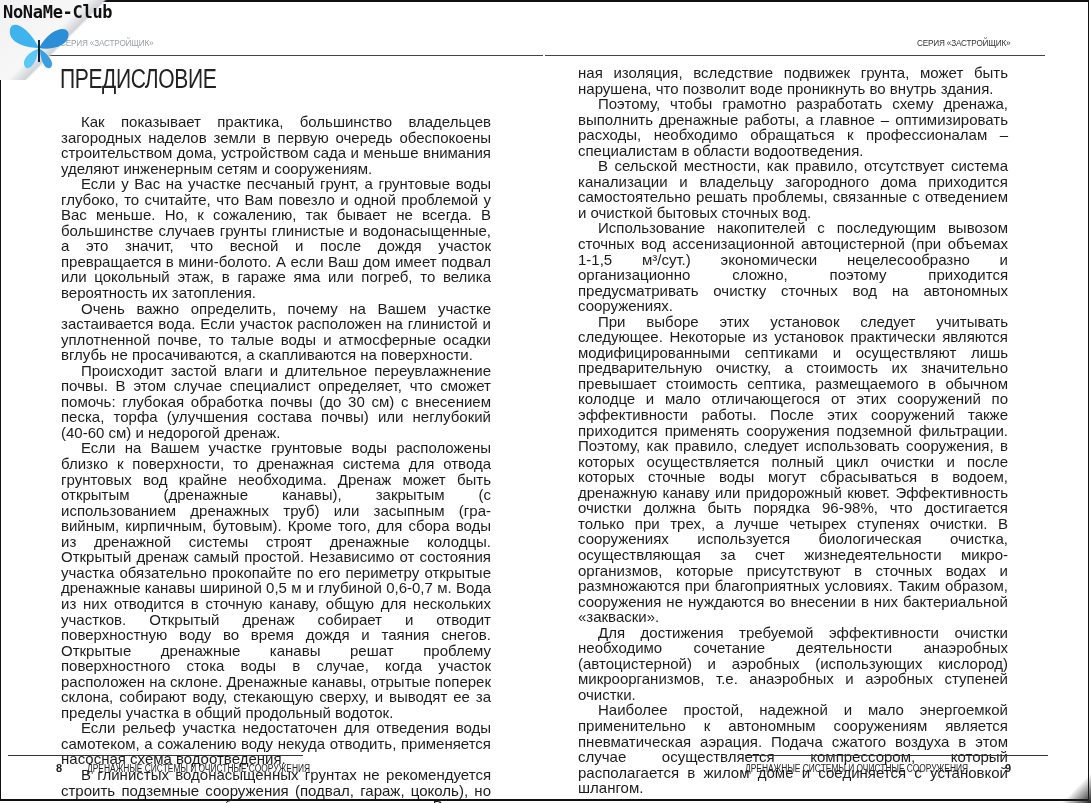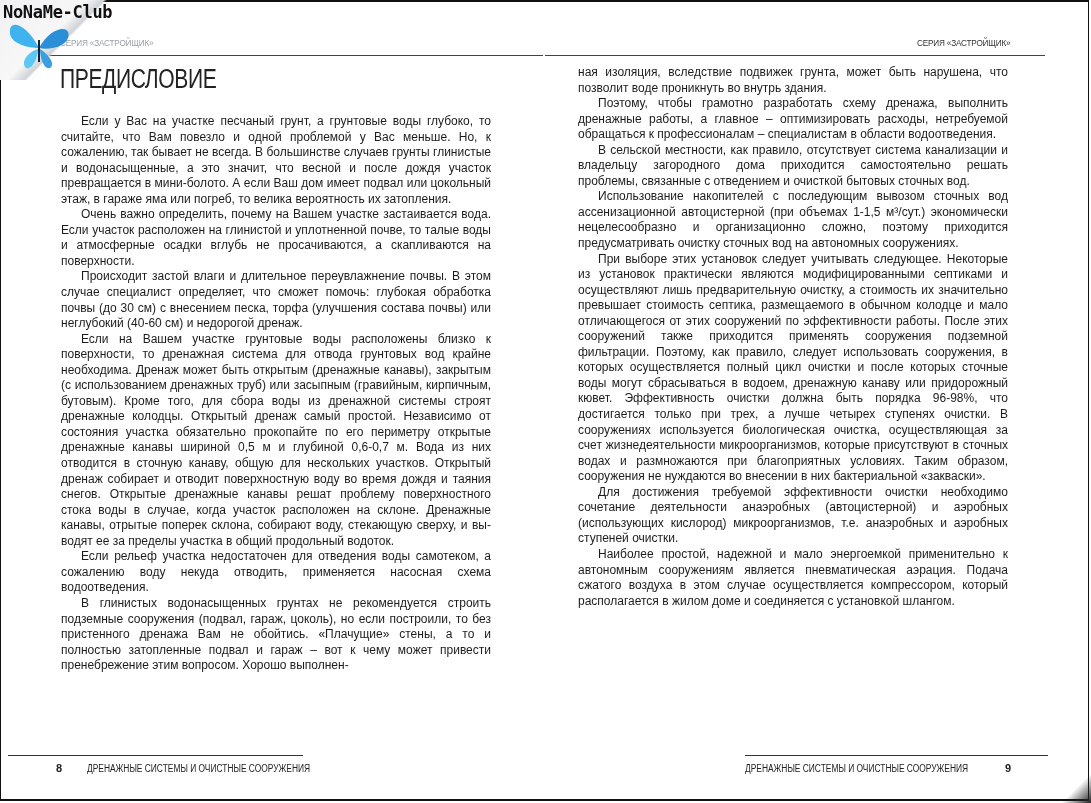--- a/index.html
+++ b/index.html
@@ -8,21 +8,21 @@
   .page { position: absolute; top: 0; height: 803px; }
   .page-left { left: 0; width: 545px; }
   .page-right { left: 545px; width: 546px; }
   .running-head { position: absolute; top: 37px; font-size: 9.5px; letter-spacing: -0.2px; color: #333; font-family: "Liberation Sans", sans-serif; transform: scaleX(0.86); transform-origin: left top; white-space: nowrap; }
   .page-left .running-head { left: 60px; color: #9aa0a8; }
   .page-right .running-head { left: 372px; }
   .head-rule { position: absolute; top: 55px; height: 0; border-top: 1px solid #444; }
   .page-left .head-rule { left: 8px; width: 535px; }
   .page-right .head-rule { left: 0; width: 500px; }
   .chapter-title { position: absolute; left: 60px; top: 64px; font-size: 27px; font-weight: normal; letter-spacing: -0.5px; color: #222; transform: scaleX(0.78); transform-origin: left top; margin: 0; white-space: nowrap; font-family: "Liberation Sans", sans-serif; }
-  .body-text { position: absolute; font-size: 12px; line-height: 15.55px; text-align: justify; hyphens: manual; color: #1c1c1c; }
+  .body-text { position: absolute; font-size: 15px; line-height: 15.55px; text-align: justify; hyphens: manual; color: #1c1c1c; }
   .page-left .body-text { left: 61px; top: 114px; width: 430px; }
   .page-right .body-text { left: 33px; top: 65px; width: 430px; }
   .body-text p { margin: 0; text-indent: 20px; }
   .body-text p.cont { text-indent: 0; }
   .foot-rule { position: absolute; top: 755px; height: 0; border-top: 1px solid #333; }
   .page-left .foot-rule { left: 8px; width: 295px; }
   .page-right .foot-rule { left: 200px; width: 303px; }
   .folio { position: absolute; top: 762px; font-size: 11px; font-weight: bold; color: #222; }
   .page-left .folio { left: 56px; }
   .page-right .folio { left: 460px; }
@@ -38,38 +38,39 @@
 </head>
 <body>
 
 <div class="frame"></div>
 
 <div class="page page-left">
   <div class="running-head">СЕРИЯ «ЗАСТРОЙЩИК»</div>
   <div class="head-rule"></div>
   <h1 class="chapter-title">ПРЕДИСЛОВИЕ</h1>
   <div class="body-text">
+    <p>Как показывает практика, большинство владельцев загородных наделов земли в первую очередь обеспокоены строительством дома, устройством сада и меньше внимания уделяют инженерным сетям и сооружениям.</p>
     <p>Если у Вас на участке песчаный грунт, а грунтовые воды глубо­ко, то считайте, что Вам повезло и одной проблемой у Вас меньше. Но, к сожалению, так бывает не всегда. В большинстве случаев грун­ты глинистые и водонасыщенные, а это значит, что весной и после дождя участок превращается в мини-болото. А если Ваш дом име­ет подвал или цокольный этаж, в гараже яма или погреб, то велика вероятность их затопления.</p>
     <p>Очень важно определить, почему на Вашем участке застаивает­ся вода. Если участок расположен на глинистой и уплотненной по­чве, то талые воды и атмосферные осадки вглубь не просачивают­ся, а скапливаются на поверхности.</p>
     <p>Происходит застой влаги и длительное переувлажнение почвы. В этом случае специалист определяет, что сможет помочь: глубо­кая обработка почвы (до 30 см) с внесением песка, торфа (улучше­ния состава почвы) или неглубокий (40-60 см) и недорогой дренаж.</p>
     <p>Если на Вашем участке грунтовые воды расположены близко к поверхности, то дренажная система для отвода грунтовых вод крайне необходима. Дренаж может быть открытым (дренажные канавы), закрытым (с использованием дренажных труб) или засыпным (гра­вийным, кирпичным, бутовым). Кроме того, для сбора воды из дре­нажной системы строят дренажные колодцы. Открытый дренаж са­мый простой. Независимо от состояния участка обязательно про­копайте по его периметру открытые дренажные канавы шириной 0,5 м и глубиной 0,6-0,7 м. Вода из них отводится в сточную канаву, общую для нескольких участков. Открытый дренаж собирает и от­водит поверхностную воду во время дождя и таяния снегов. Откры­тые дренажные канавы решат проблему поверхностного стока воды в случае, когда участок расположен на склоне. Дренажные канавы, отрытые поперек склона, собирают воду, стекающую сверху, и вы­водят ее за пределы участка в общий продольный водоток.</p>
     <p>Если рельеф участка недостаточен для отведения воды самоте­ком, а сожалению воду некуда отводить, применяется насосная схема водоотведения.</p>
     <p>В глинистых водонасыщенных грунтах не рекомендуется стро­ить подземные сооружения (подвал, гараж, цоколь), но если пост­роили, то без пристенного дренажа Вам не обойтись. «Плачущие» стены, а то и полностью затопленные подвал и гараж – вот к чему может привести пренебрежение этим вопросом. Хорошо выполнен-</p>
   </div>
   <div class="foot-rule"></div>
   <div class="folio">8</div>
   <div class="running-foot">ДРЕНАЖНЫЕ СИСТЕМЫ И ОЧИСТНЫЕ СООРУЖЕНИЯ</div>
 </div>
 
 <div class="page page-right">
   <div class="running-head">СЕРИЯ «ЗАСТРОЙЩИК»</div>
   <div class="head-rule"></div>
   <div class="body-text">
     <p class="cont">ная изоляция, вследствие подвижек грунта, может быть нарушена, что позволит воде проникнуть во внутрь здания.</p>
-    <p>Поэтому, чтобы грамотно разработать схему дренажа, выпол­нить дренажные работы, а главное – оптимизировать расходы, не­требуемой обращаться к профессионалам – специалистам в облас­ти водоотведения.</p>
+    <p>Поэтому, чтобы грамотно разработать схему дренажа, выпол­нить дренажные работы, а главное – оптимизировать расходы, не­обходимо обращаться к профессионалам – специалистам в облас­ти водоотведения.</p>
     <p>В сельской местности, как правило, отсутствует система канализа­ции и владельцу загородного дома приходится самостоятельно решать проблемы, связанные с отведением и очисткой бытовых сточных вод.</p>
     <p>Использование накопителей с последующим вывозом сточных вод ассенизационной автоцистерной (при объемах 1-1,5 м³/сут.) экономически нецелесообразно и организационно сложно, поэто­му приходится предусматривать очистку сточных вод на автоном­ных сооружениях.</p>
     <p>При выборе этих установок следует учитывать следующее. Неко­торые из установок практически являются модифицированными сеп­тиками и осуществляют лишь предварительную очистку, а стоимость их значительно превышает стоимость септика, размещаемого в обыч­ном колодце и мало отличающегося от этих сооружений по эффек­тивности работы. После этих сооружений также приходится приме­нять сооружения подземной фильтрации. Поэтому, как правило, сле­дует использовать сооружения, в которых осуществляется полный цикл очистки и после которых сточные воды могут сбрасываться в водоем, дренажную канаву или придорожный кювет. Эффективность очистки должна быть порядка 96-98%, что достигается только при трех, а луч­ше четырех ступенях очистки. В сооружениях используется биологи­ческая очистка, осуществляющая за счет жизнедеятельности микро­организмов, которые присутствуют в сточных водах и размножаются при благоприятных условиях. Таким образом, сооружения не нужда­ются во внесении в них бактериальной «закваски».</p>
     <p>Для достижения требуемой эффективности очистки необходи­мо сочетание деятельности анаэробных (автоцистерной) и аэроб­ных (использующих кислород) микроорганизмов, т.е. анаэробных и аэробных ступеней очистки.</p>
     <p>Наиболее простой, надежной и мало энергоемкой применительно к автономным сооружениям является пневматическая аэрация. Подача сжатого воздуха в этом случае осуществляется компрессором, который располагается в жилом доме и соединяется с установкой шлангом.</p>
   </div>
   <div class="foot-rule"></div>
   <div class="running-foot">ДРЕНАЖНЫЕ СИСТЕМЫ И ОЧИСТНЫЕ СООРУЖЕНИЯ</div>
   <div class="folio">9</div>
 </div>

